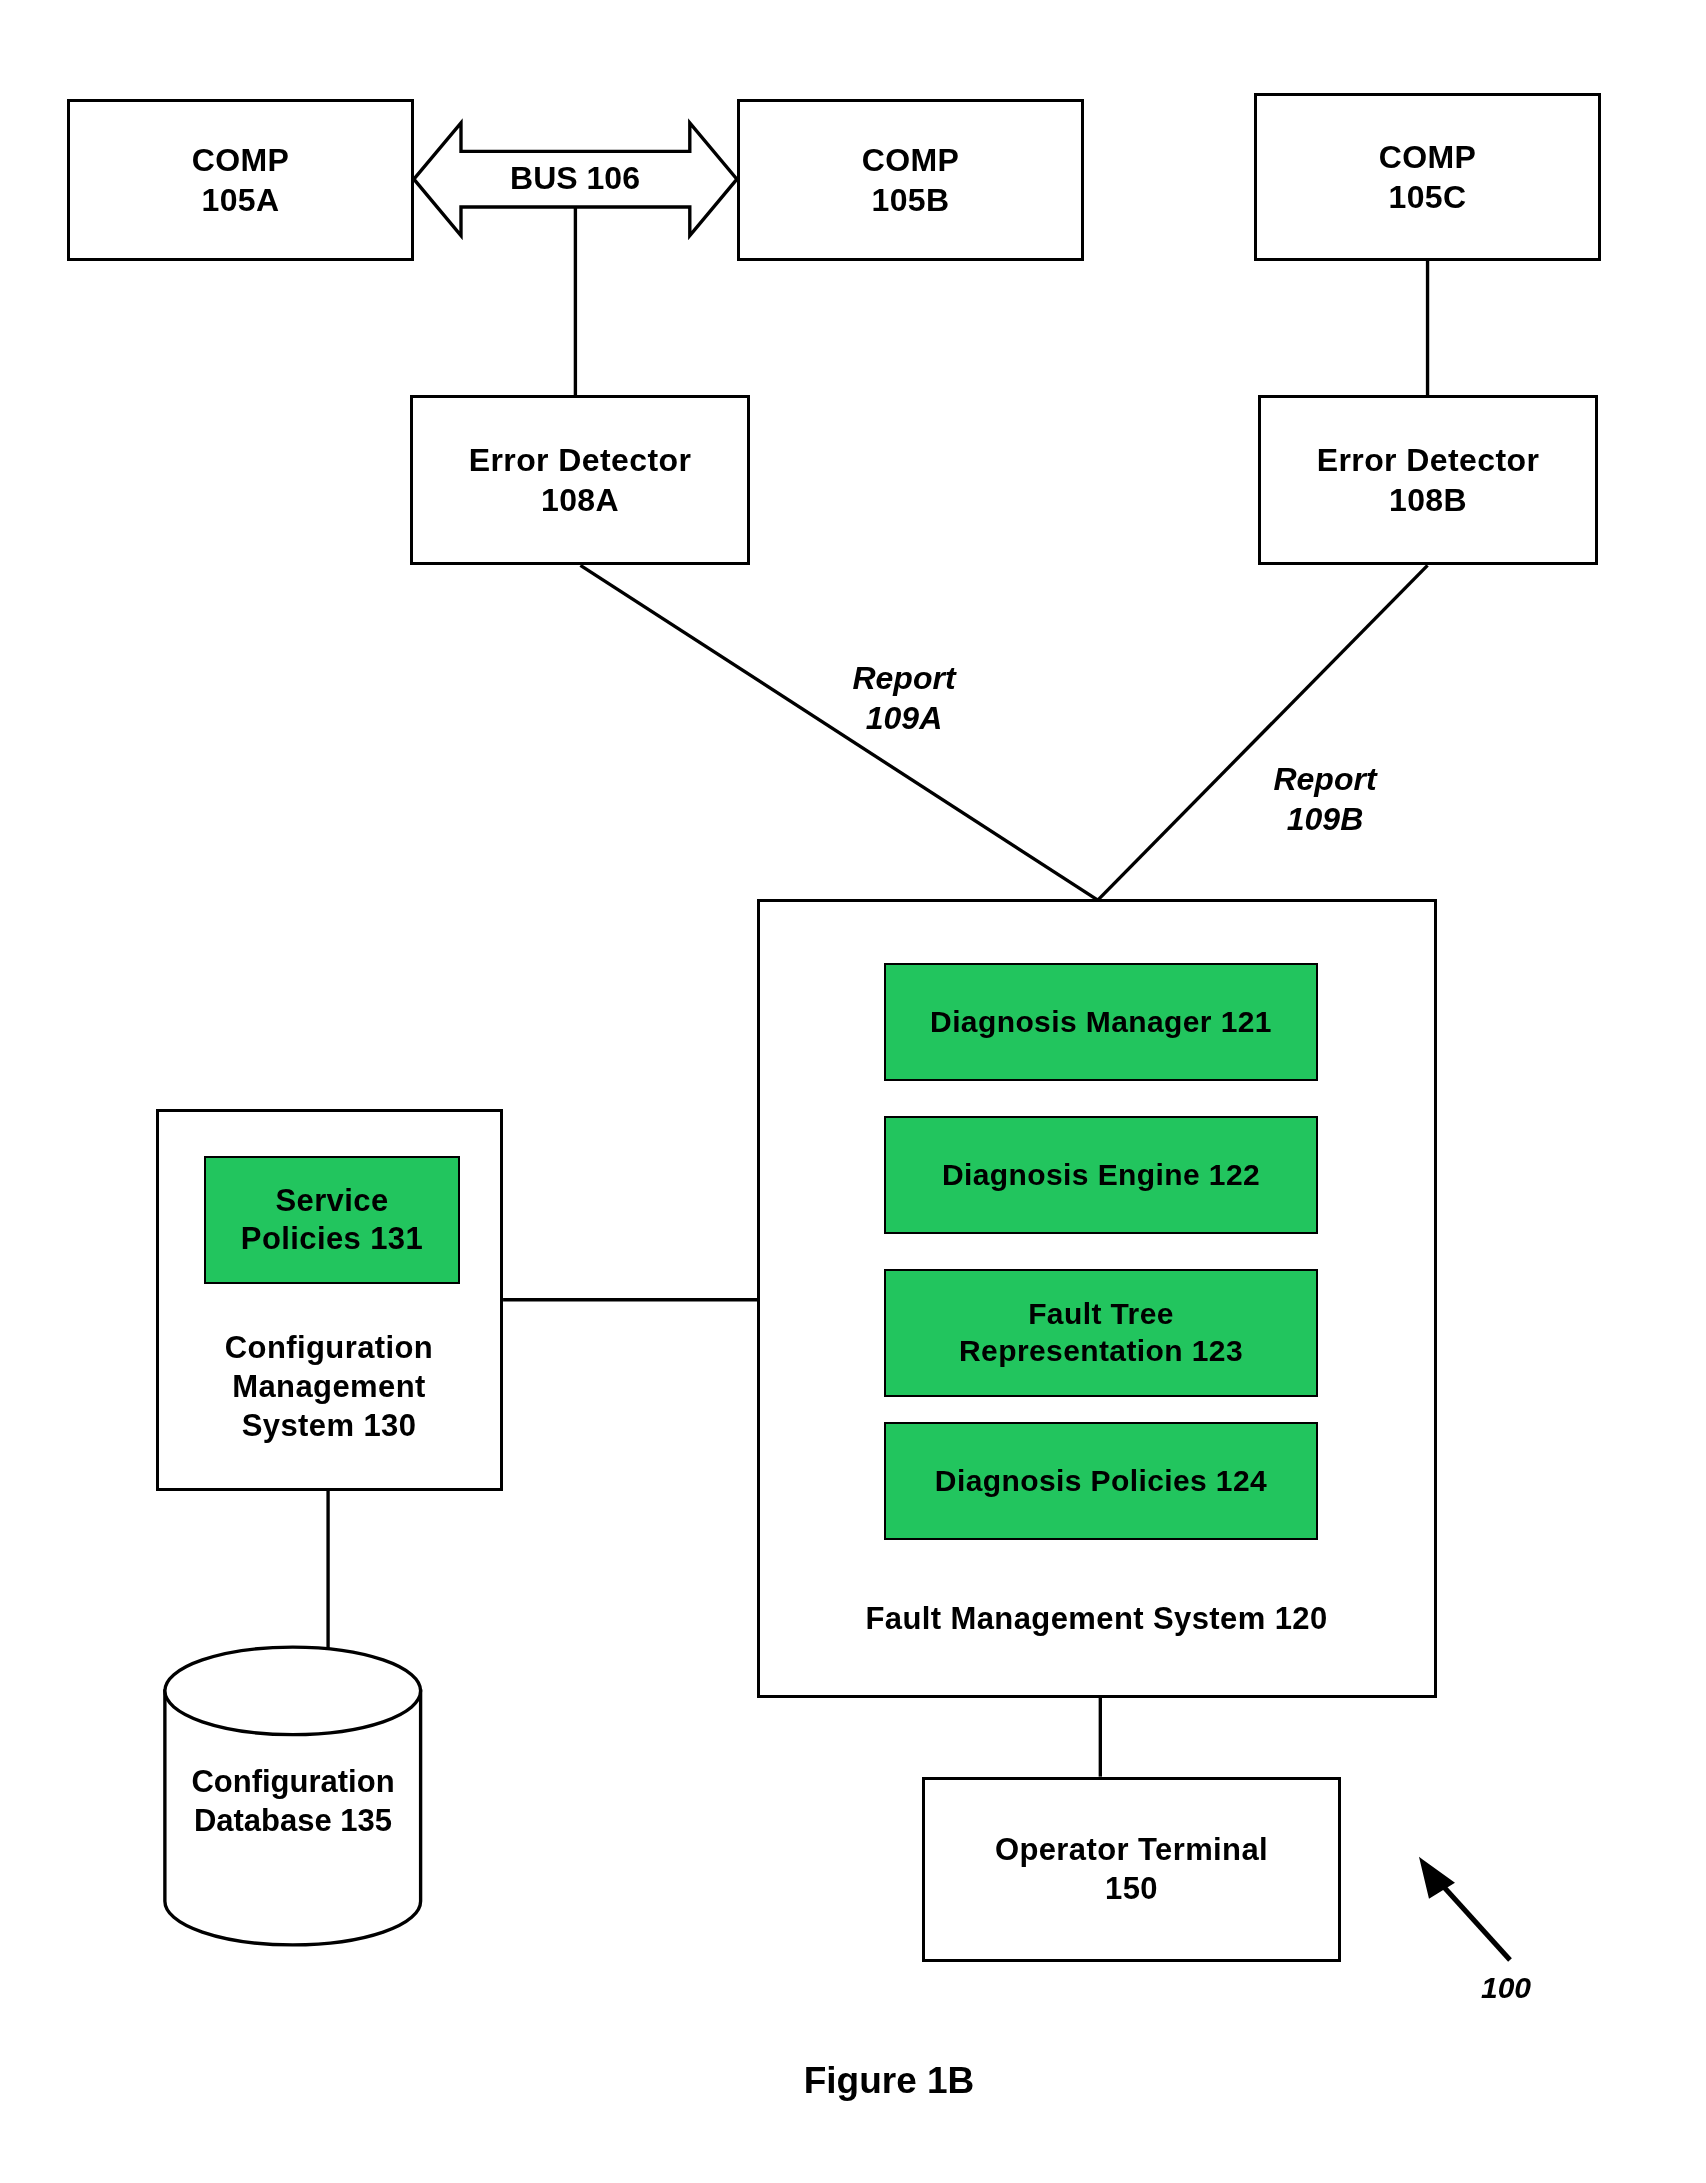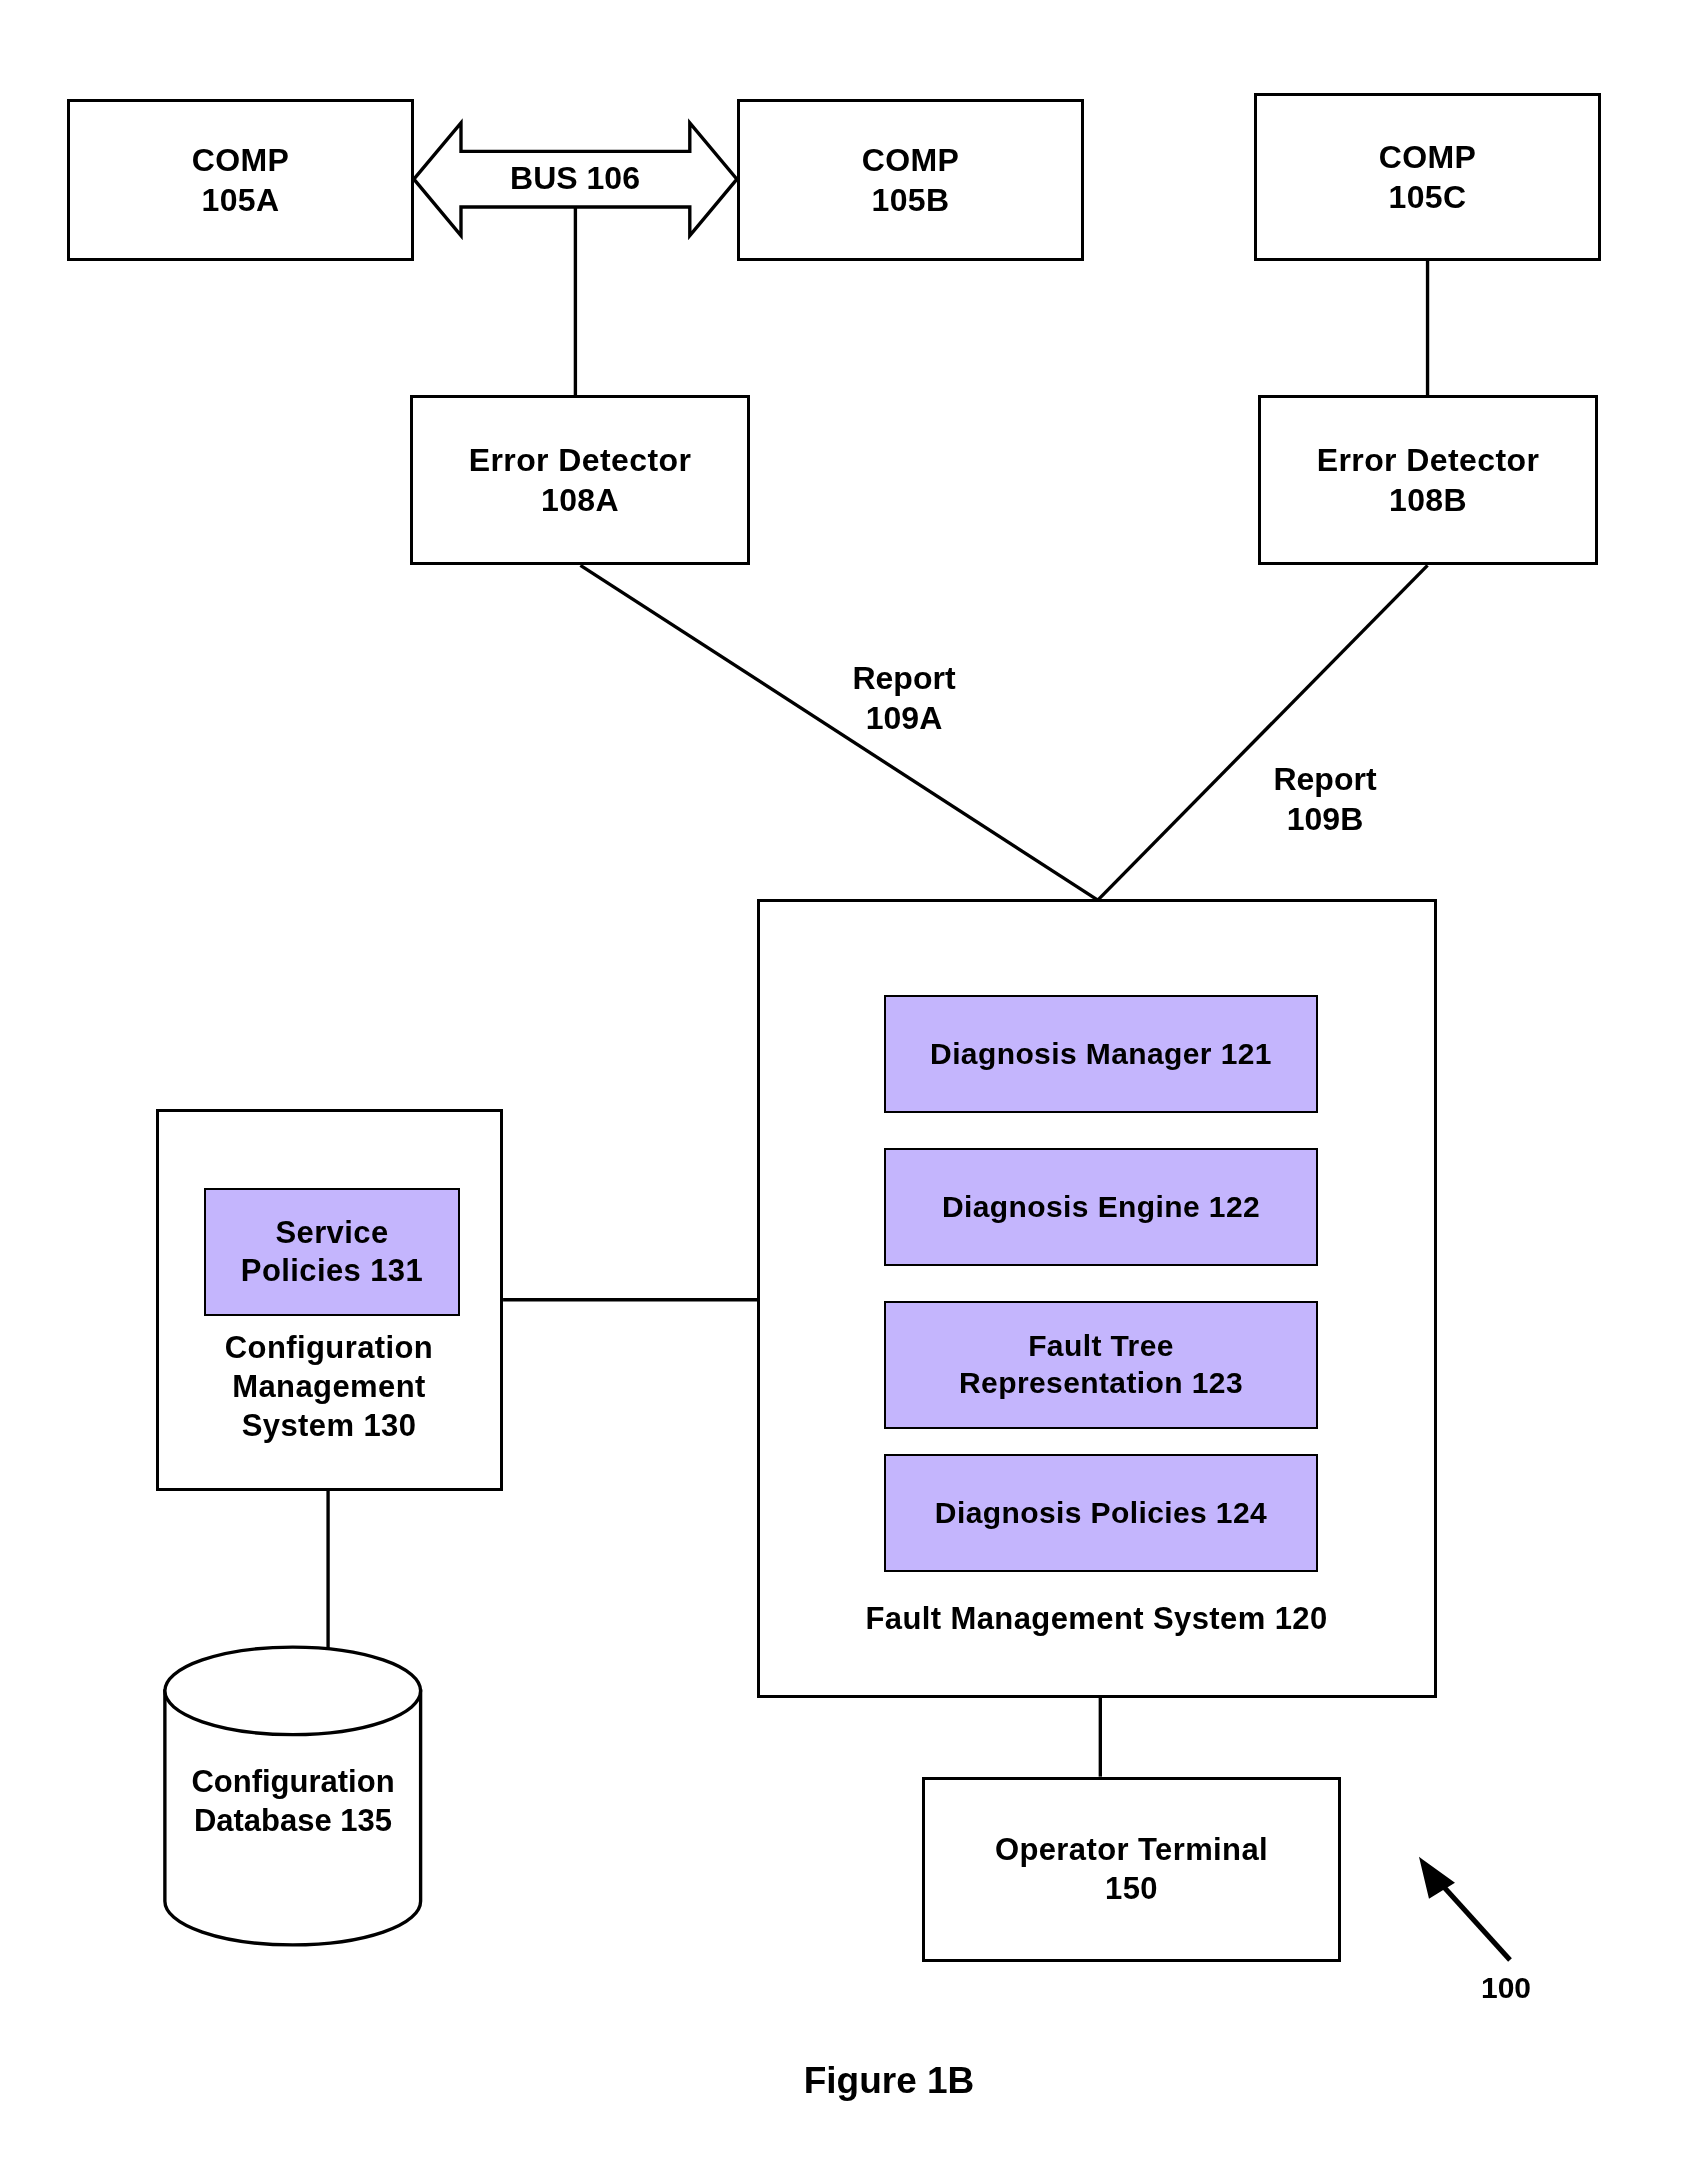--- a/index.html
+++ b/index.html
@@ -41,36 +41,36 @@
     letter-spacing: 0.4px;
   }
   .node .lbl {
     display: block;
     white-space: pre-line;
   }
   .inner-box {
     position: absolute;
     box-sizing: border-box;
     border: 2.5px solid #000000;
-    background: #c4b5fd;
+    background: #22c55e;
     display: flex;
     align-items: center;
     justify-content: center;
     text-align: center;
     font-weight: bold;
     line-height: 1.22;
-    margin-top: 32px;
   }
   .inner-box .lbl { white-space: pre-line; display:block; }
   .free-label {
     position: absolute;
     font-weight: bold;
     text-align: center;
     line-height: 1.25;
     white-space: pre-line;
+    font-style: italic;
   }
   .container-caption {
     position: absolute;
     font-weight: bold;
     text-align: center;
     white-space: nowrap;
   }
   .fig-caption {
     position: absolute;
     font-weight: bold;

